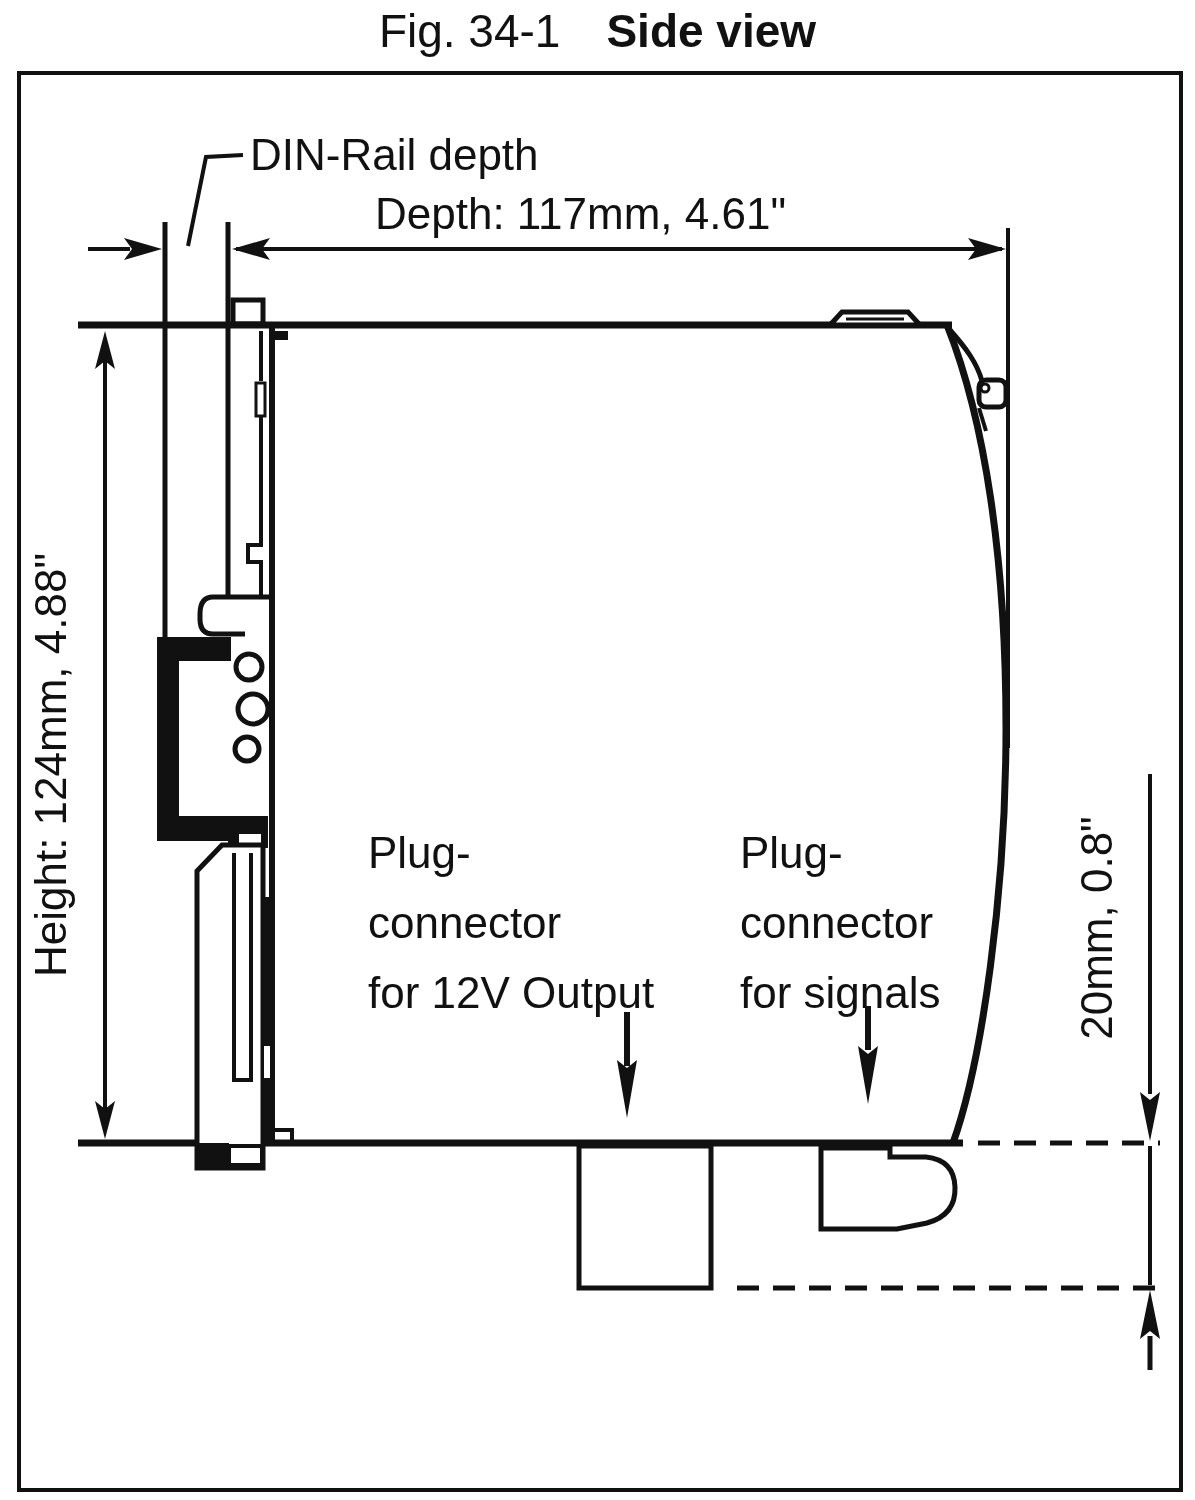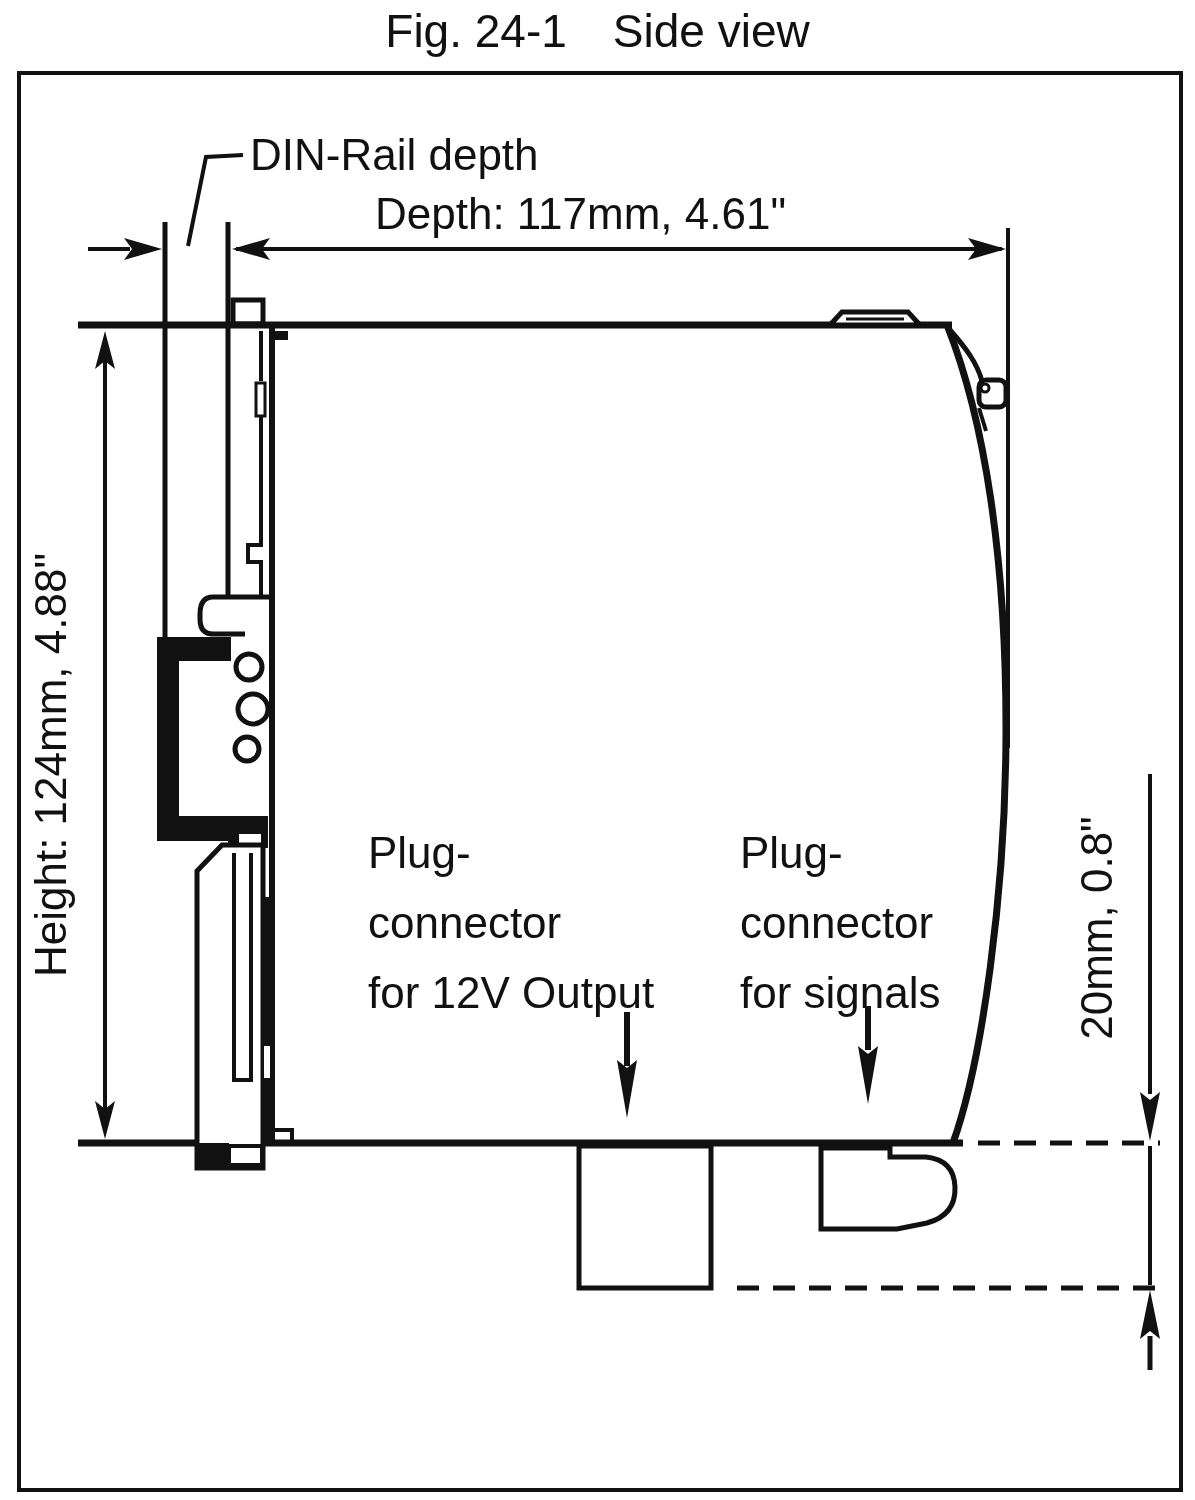--- a/index.html
+++ b/index.html
@@ -1,34 +1,34 @@
 <!DOCTYPE html>
 <html><head>
 <meta charset="utf-8">
 <style>
   html,body{margin:0;padding:0;background:#fff;}
   #stage{position:relative;width:1195px;height:1500px;background:#ffffff;overflow:hidden;
          font-family:"Liberation Sans",sans-serif;color:#111;}
   #fig-title{position:absolute;top:4px;left:0;width:1195px;text-align:center;
              font-size:46px;letter-spacing:0px;white-space:nowrap;}
   #fig-title .num{font-weight:400;margin-right:46px;}
-  #fig-title .nam{font-weight:400;}
+  #fig-title .nam{font-weight:700;}
   svg{position:absolute;left:0;top:0;}
   svg text{font-family:"Liberation Sans",sans-serif;font-size:44px;fill:#111;}
   .s{stroke:#111;fill:none;}
   .f{fill:#111;stroke:none;}
   .wf{fill:#ffffff;stroke:#111;}
 </style>
 </head>
 <body>
 
 <div id="stage">
 
   <div id="fig-title">
-    <span class="num">Fig. 24-1</span><span class="nam">Side view</span>
+    <span class="num">Fig. 34-1</span><span class="nam">Side view</span>
   </div>
 
   <svg width="1195" height="1500" viewBox="0 0 1195 1500">
 
     <rect x="19" y="73" width="1162" height="1417" class="wf" stroke-width="4"></rect>
 
     <g>
       <line x1="88" y1="249" x2="130" y2="249" class="s" stroke-width="4"></line>
       <polygon points="162,249 124,238 132,249 124,260" class="f"></polygon>
       <polygon points="232,249 270,238 262,249 270,260" class="f"></polygon>

